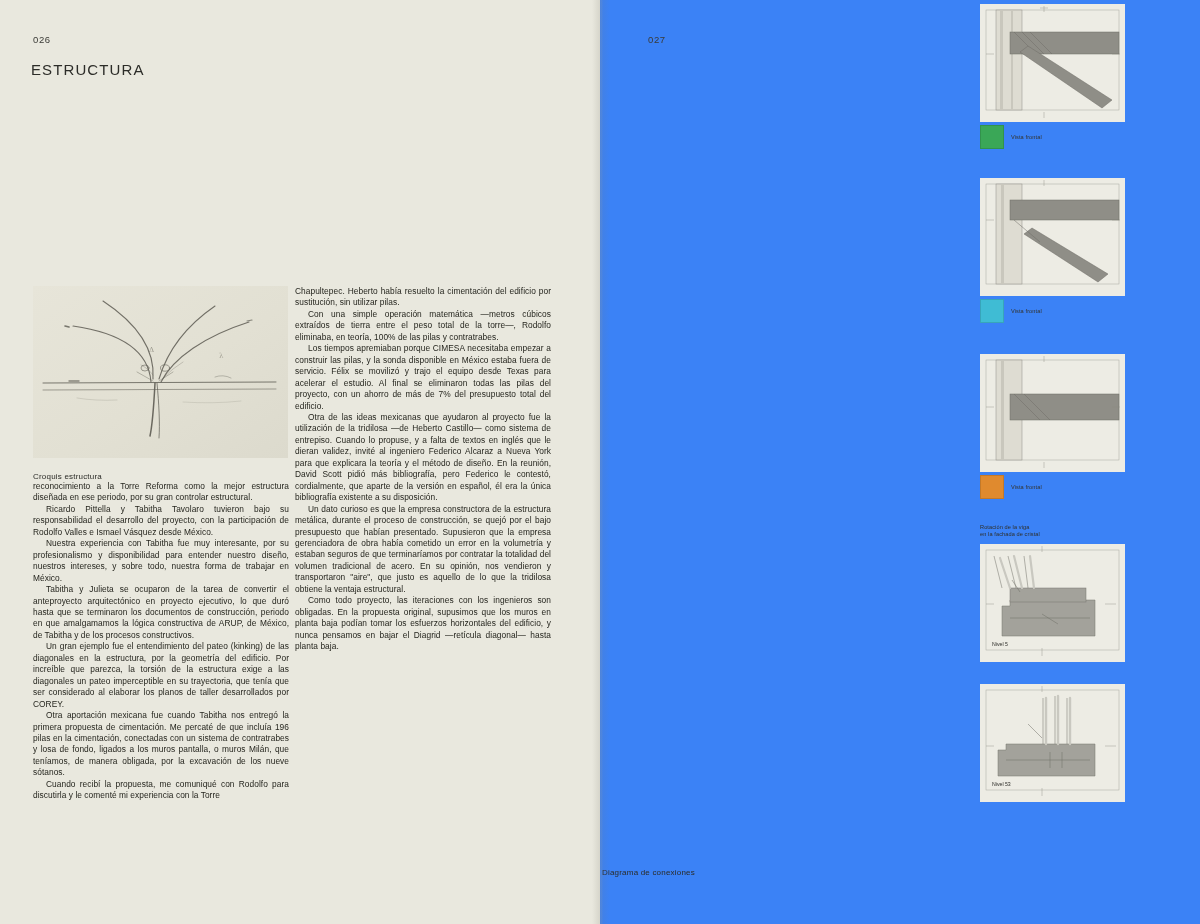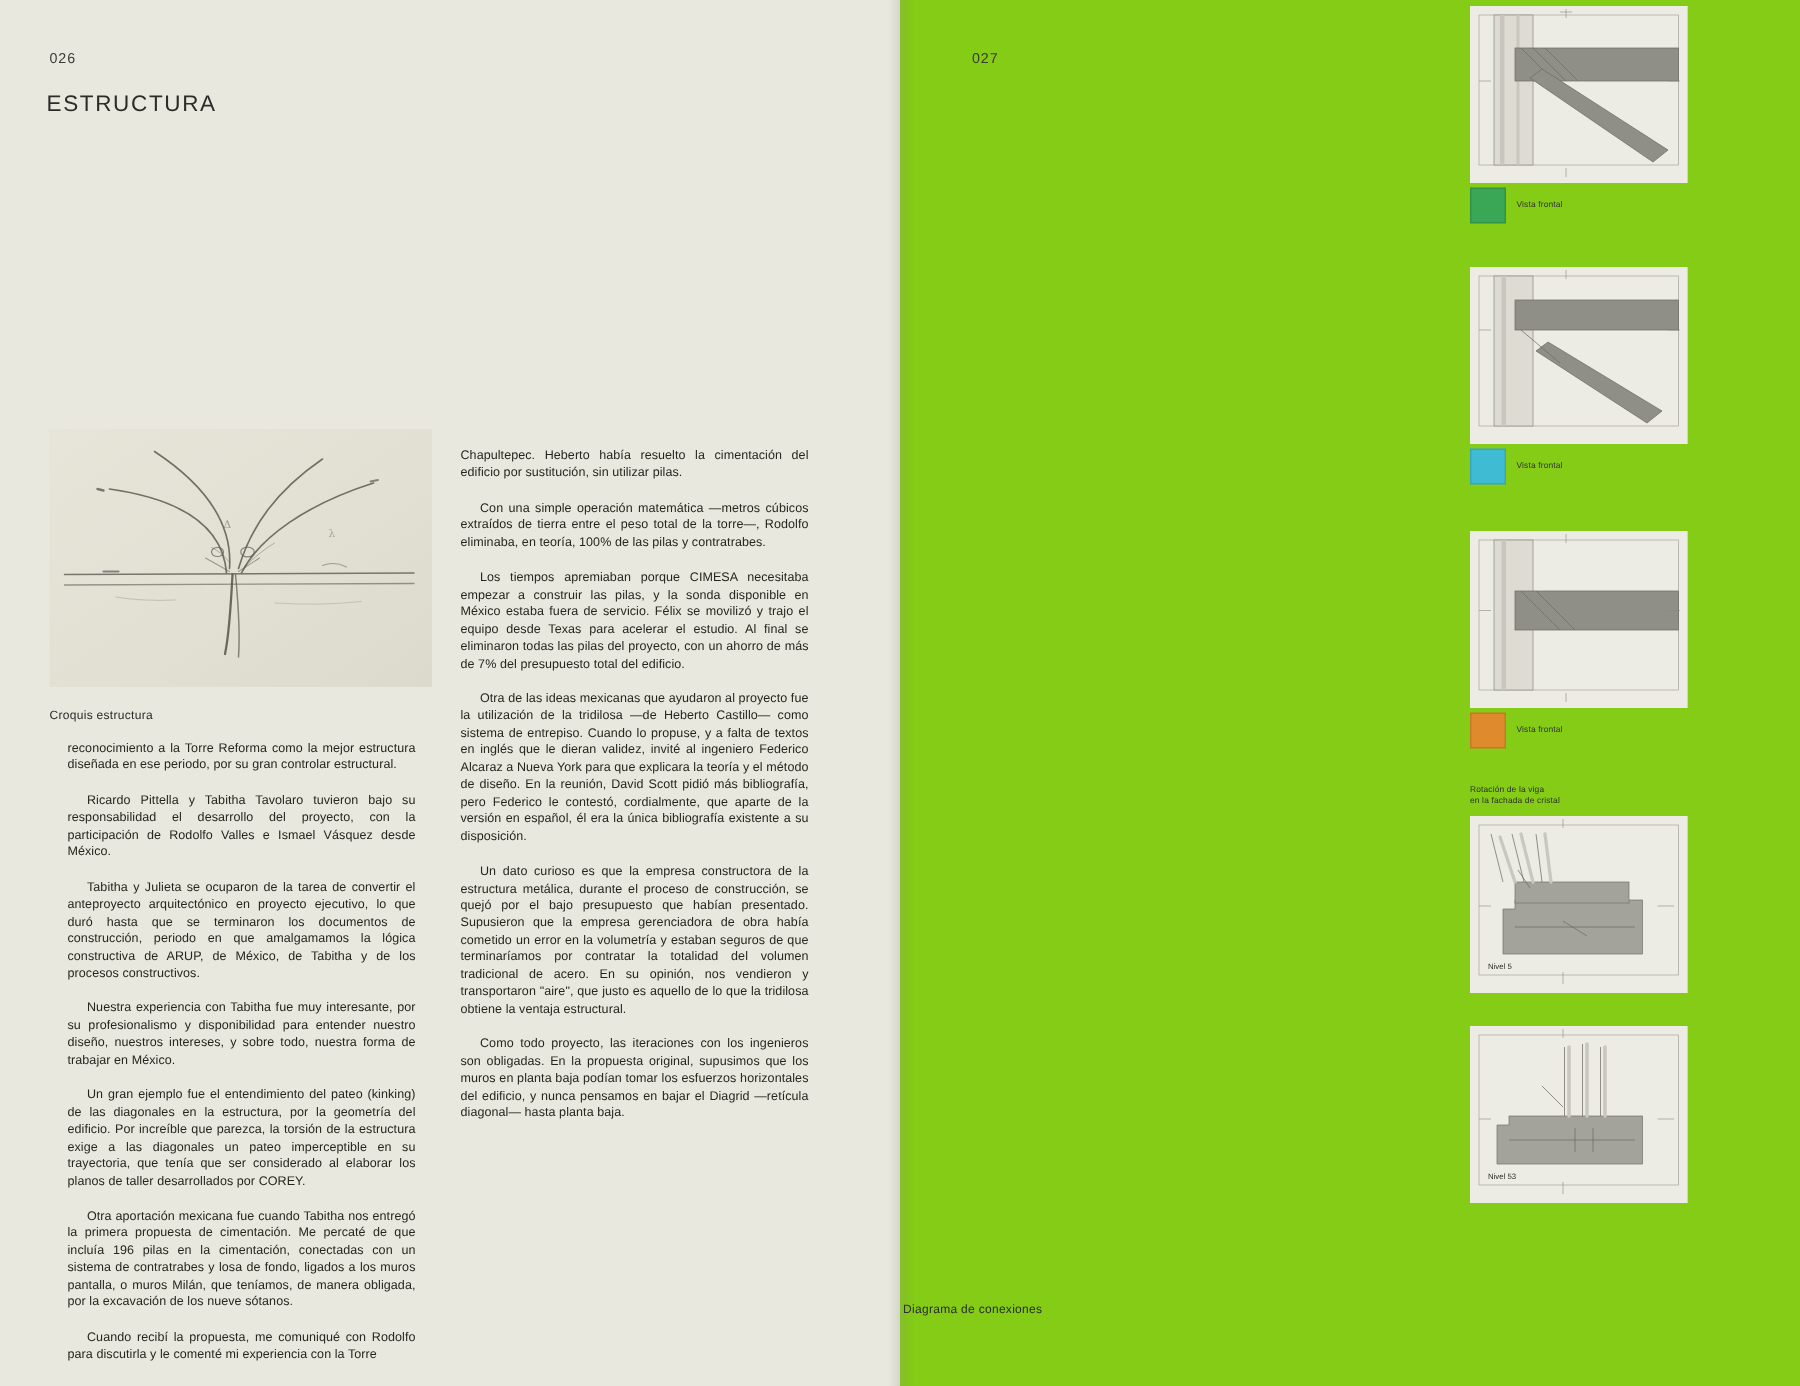--- a/index.html
+++ b/index.html
@@ -7,21 +7,21 @@
     width:1200px;height:924px;
     background:#e8e7dd;
     font-family:"Liberation Sans", sans-serif;
     color:#1c1c1a;
     overflow:hidden;
     position:relative;
   }
   .spread{position:absolute;inset:0;display:flex;}
   .page{position:relative;height:924px;}
   .page-left{width:600px;background:#e9e8de;}
-  .page-right{width:600px;background:#84cc16;text-decoration:underline;}
+  .page-right{width:600px;background:#3b82f6;text-decoration:underline;}
   
   .gutter{
     position:absolute;left:592px;top:0;width:18px;height:924px;
     background:linear-gradient(to right,rgba(120,118,105,0.00) 0%,rgba(120,118,105,0.16) 42%,rgba(150,148,136,0.26) 50%,rgba(120,118,105,0.10) 62%,rgba(120,118,105,0) 100%);
     pointer-events:none;z-index:20;
   }
   .folio{
     position:absolute;font-size:9.5px;letter-spacing:.6px;color:#3a3a36;
   }
   .folio-l{left:33px;top:34px;}
@@ -39,21 +39,21 @@
   .sketch-cap{left:33px;top:472px;}
 
   
   .col{
     position:absolute;width:256px;
     font-size:8.35px;line-height:11.45px;
     text-align:justify;
     color:#26261f;
     letter-spacing:.05px;
   }
-  .col p{margin:12px;}
+  .col p{margin:0;}
   .col p + p{text-indent:13px;}
   .col-a{left:33px;top:481px;}
   .col-b{left:295px;top:286px;}
   .elev-cap{left:648px;top:868px;}
 
   
   .detail{
     position:absolute;width:145px;
   }
   .detail svg{display:block;background:#edece4;}
@@ -119,22 +119,22 @@
         </g>
         <text x="116" y="66" font-size="7" fill="#6a675c" font-family="DejaVu Serif, serif" opacity=".6">Δ</text>
         <text x="186" y="72" font-size="7" fill="#6a675c" font-family="DejaVu Serif, serif" opacity=".5">λ</text>
       </svg>
     </div>
     <div class="caption sketch-cap">Croquis estructura</div>
 
     <div class="col col-a">
       <p>reconocimiento a la Torre Reforma como la mejor estructura diseñada en ese periodo, por su gran controlar estructural.</p>
       <p>Ricardo Pittella y Tabitha Tavolaro tuvieron bajo su responsabilidad el desarrollo del proyecto, con la participación de Rodolfo Valles e Ismael Vásquez desde México.</p>
+      <p>Nuestra experiencia con Tabitha fue muy interesante, por su profesionalismo y disponibilidad para entender nuestro diseño, nuestros intereses, y sobre todo, nuestra forma de trabajar en México.</p>
       <p>Tabitha y Julieta se ocuparon de la tarea de convertir el anteproyecto arquitectónico en proyecto ejecutivo, lo que duró hasta que se terminaron los documentos de construcción, periodo en que amalgamamos la lógica constructiva de ARUP, de México, de Tabitha y de los procesos constructivos.</p>
-      <p>Nuestra experiencia con Tabitha fue muy interesante, por su profesionalismo y disponibilidad para entender nuestro diseño, nuestros intereses, y sobre todo, nuestra forma de trabajar en México.</p>
       <p>Un gran ejemplo fue el entendimiento del pateo (kinking) de las diagonales en la estructura, por la geometría del edificio. Por increíble que parezca, la torsión de la estructura exige a las diagonales un pateo imperceptible en su trayectoria, que tenía que ser considerado al elaborar los planos de taller desarrollados por COREY.</p>
       <p>Otra aportación mexicana fue cuando Tabitha nos entregó la primera propuesta de cimentación. Me percaté de que incluía 196 pilas en la cimentación, conectadas con un sistema de contratrabes y losa de fondo, ligados a los muros pantalla, o muros Milán, que teníamos, de manera obligada, por la excavación de los nueve sótanos.</p>
       <p>Cuando recibí la propuesta, me comuniqué con Rodolfo para discutirla y le comenté mi experiencia con la Torre</p>
     </div>
 
     <div class="col col-b">
       <p>Chapultepec. Heberto había resuelto la cimentación del edificio por sustitución, sin utilizar pilas.</p>
       <p>Con una simple operación matemática —metros cúbicos extraídos de tierra entre el peso total de la torre—, Rodolfo eliminaba, en teoría, 100% de las pilas y contratrabes.</p>
       <p>Los tiempos apremiaban porque CIMESA necesitaba empezar a construir las pilas, y la sonda disponible en México estaba fuera de servicio. Félix se movilizó y trajo el equipo desde Texas para acelerar el estudio. Al final se eliminaron todas las pilas del proyecto, con un ahorro de más de 7% del presupuesto total del edificio.</p>
       <p>Otra de las ideas mexicanas que ayudaron al proyecto fue la utilización de la tridilosa —de Heberto Castillo— como sistema de entrepiso. Cuando lo propuse, y a falta de textos en inglés que le dieran validez, invité al ingeniero Federico Alcaraz a Nueva York para que explicara la teoría y el método de diseño. En la reunión, David Scott pidió más bibliografía, pero Federico le contestó, cordialmente, que aparte de la versión en español, él era la única bibliografía existente a su disposición.</p>

